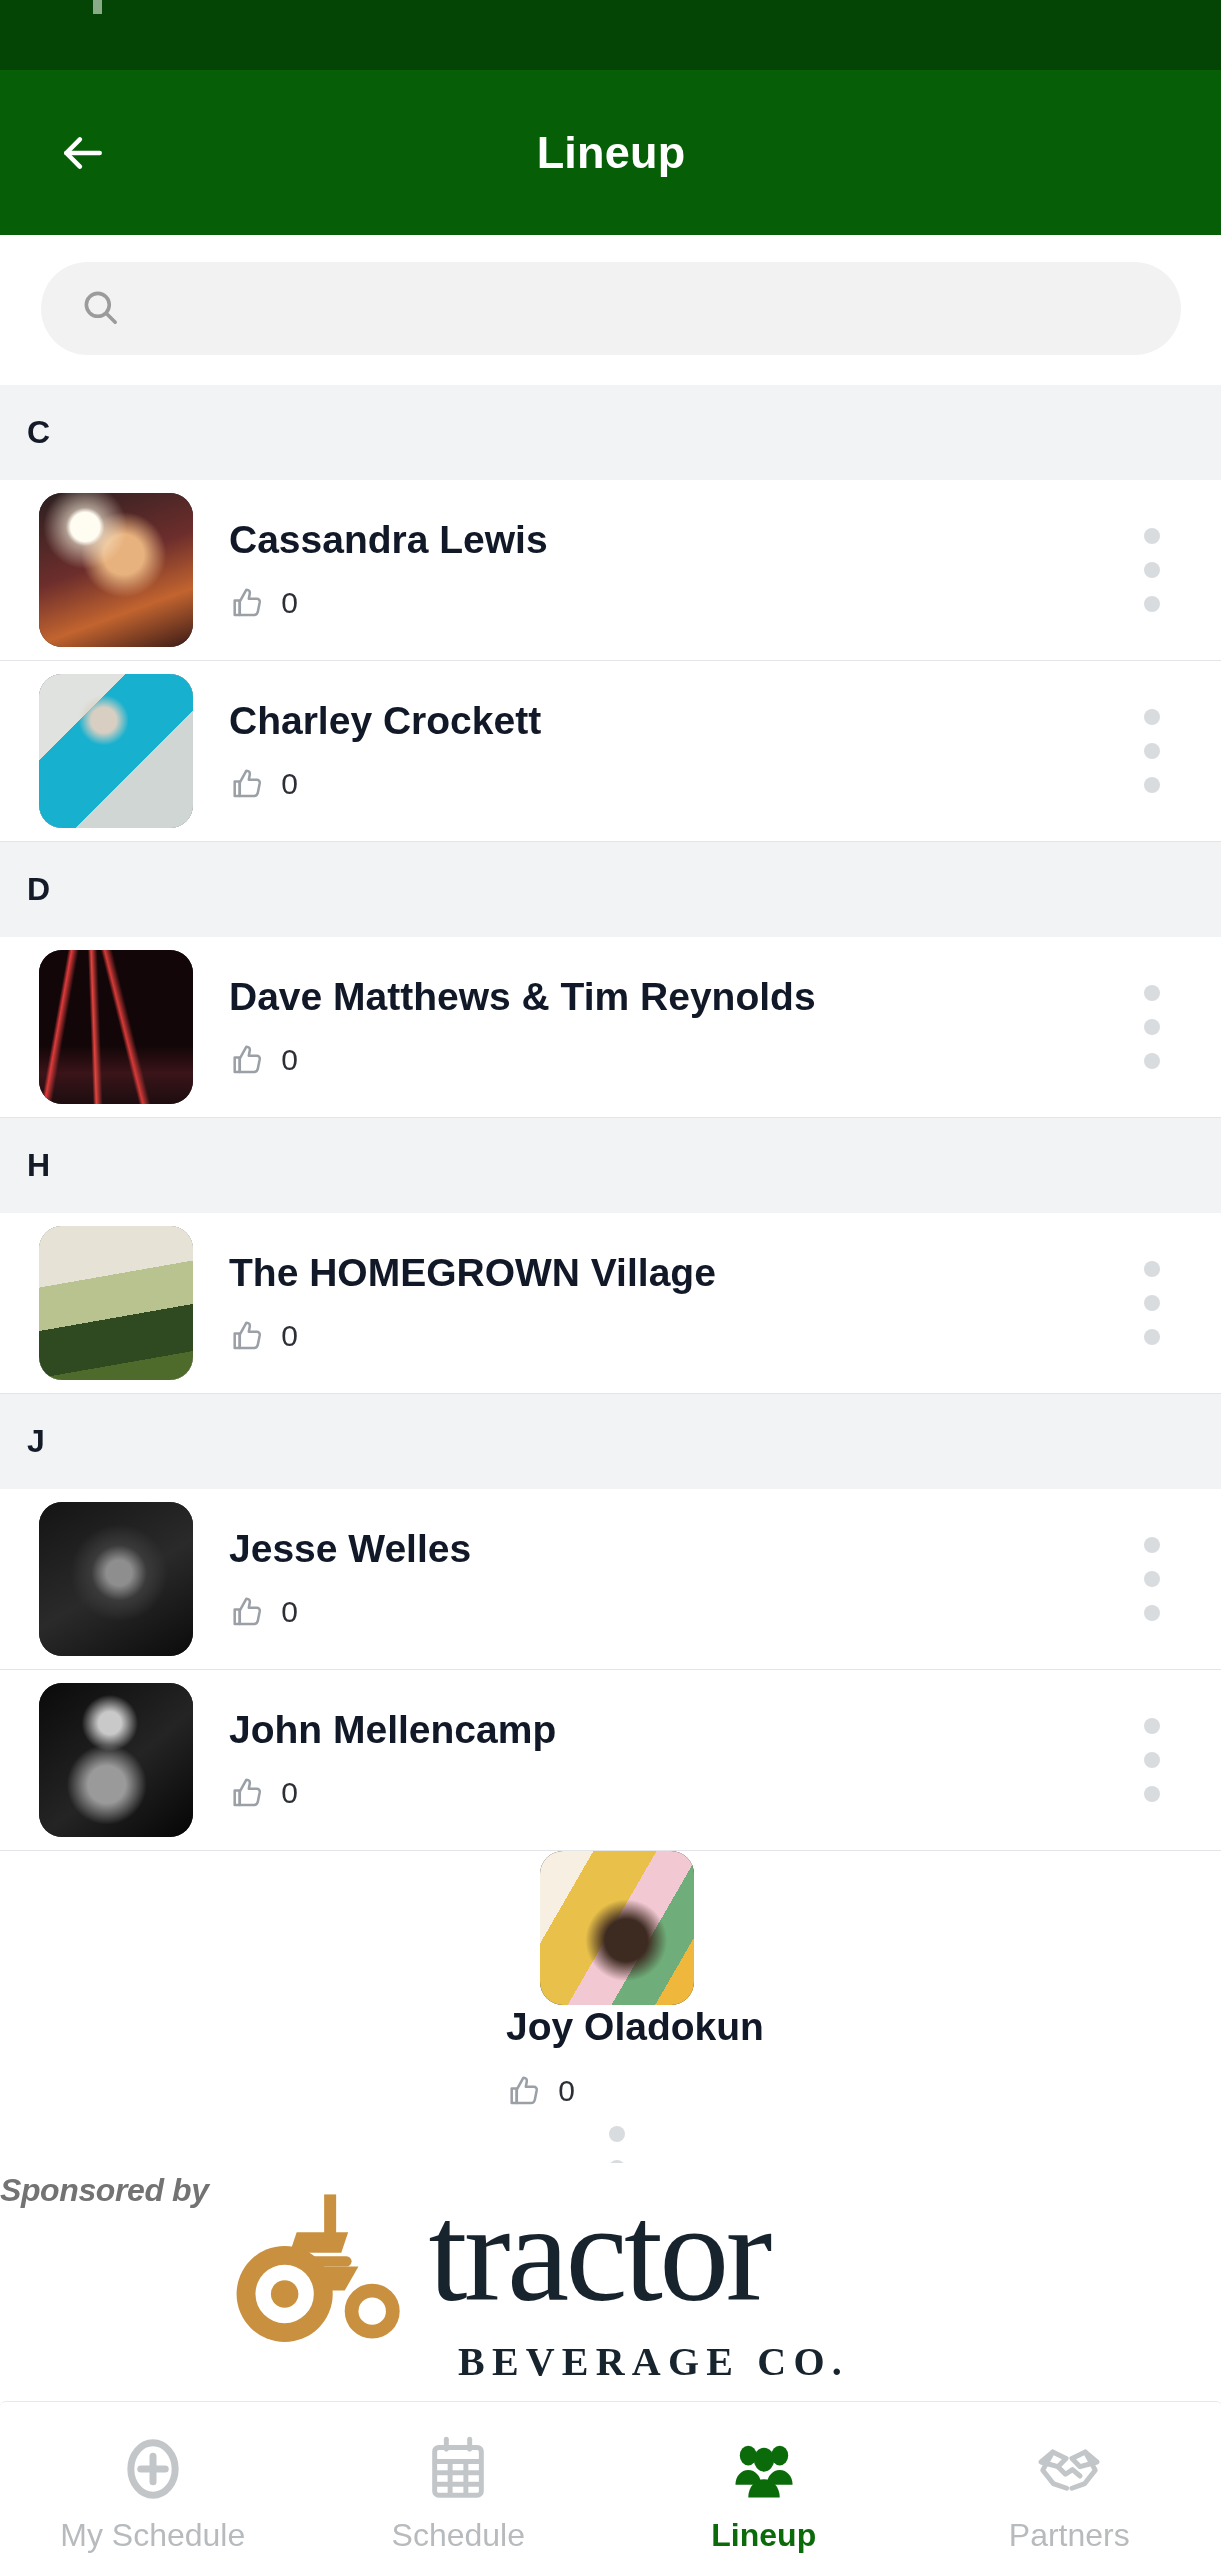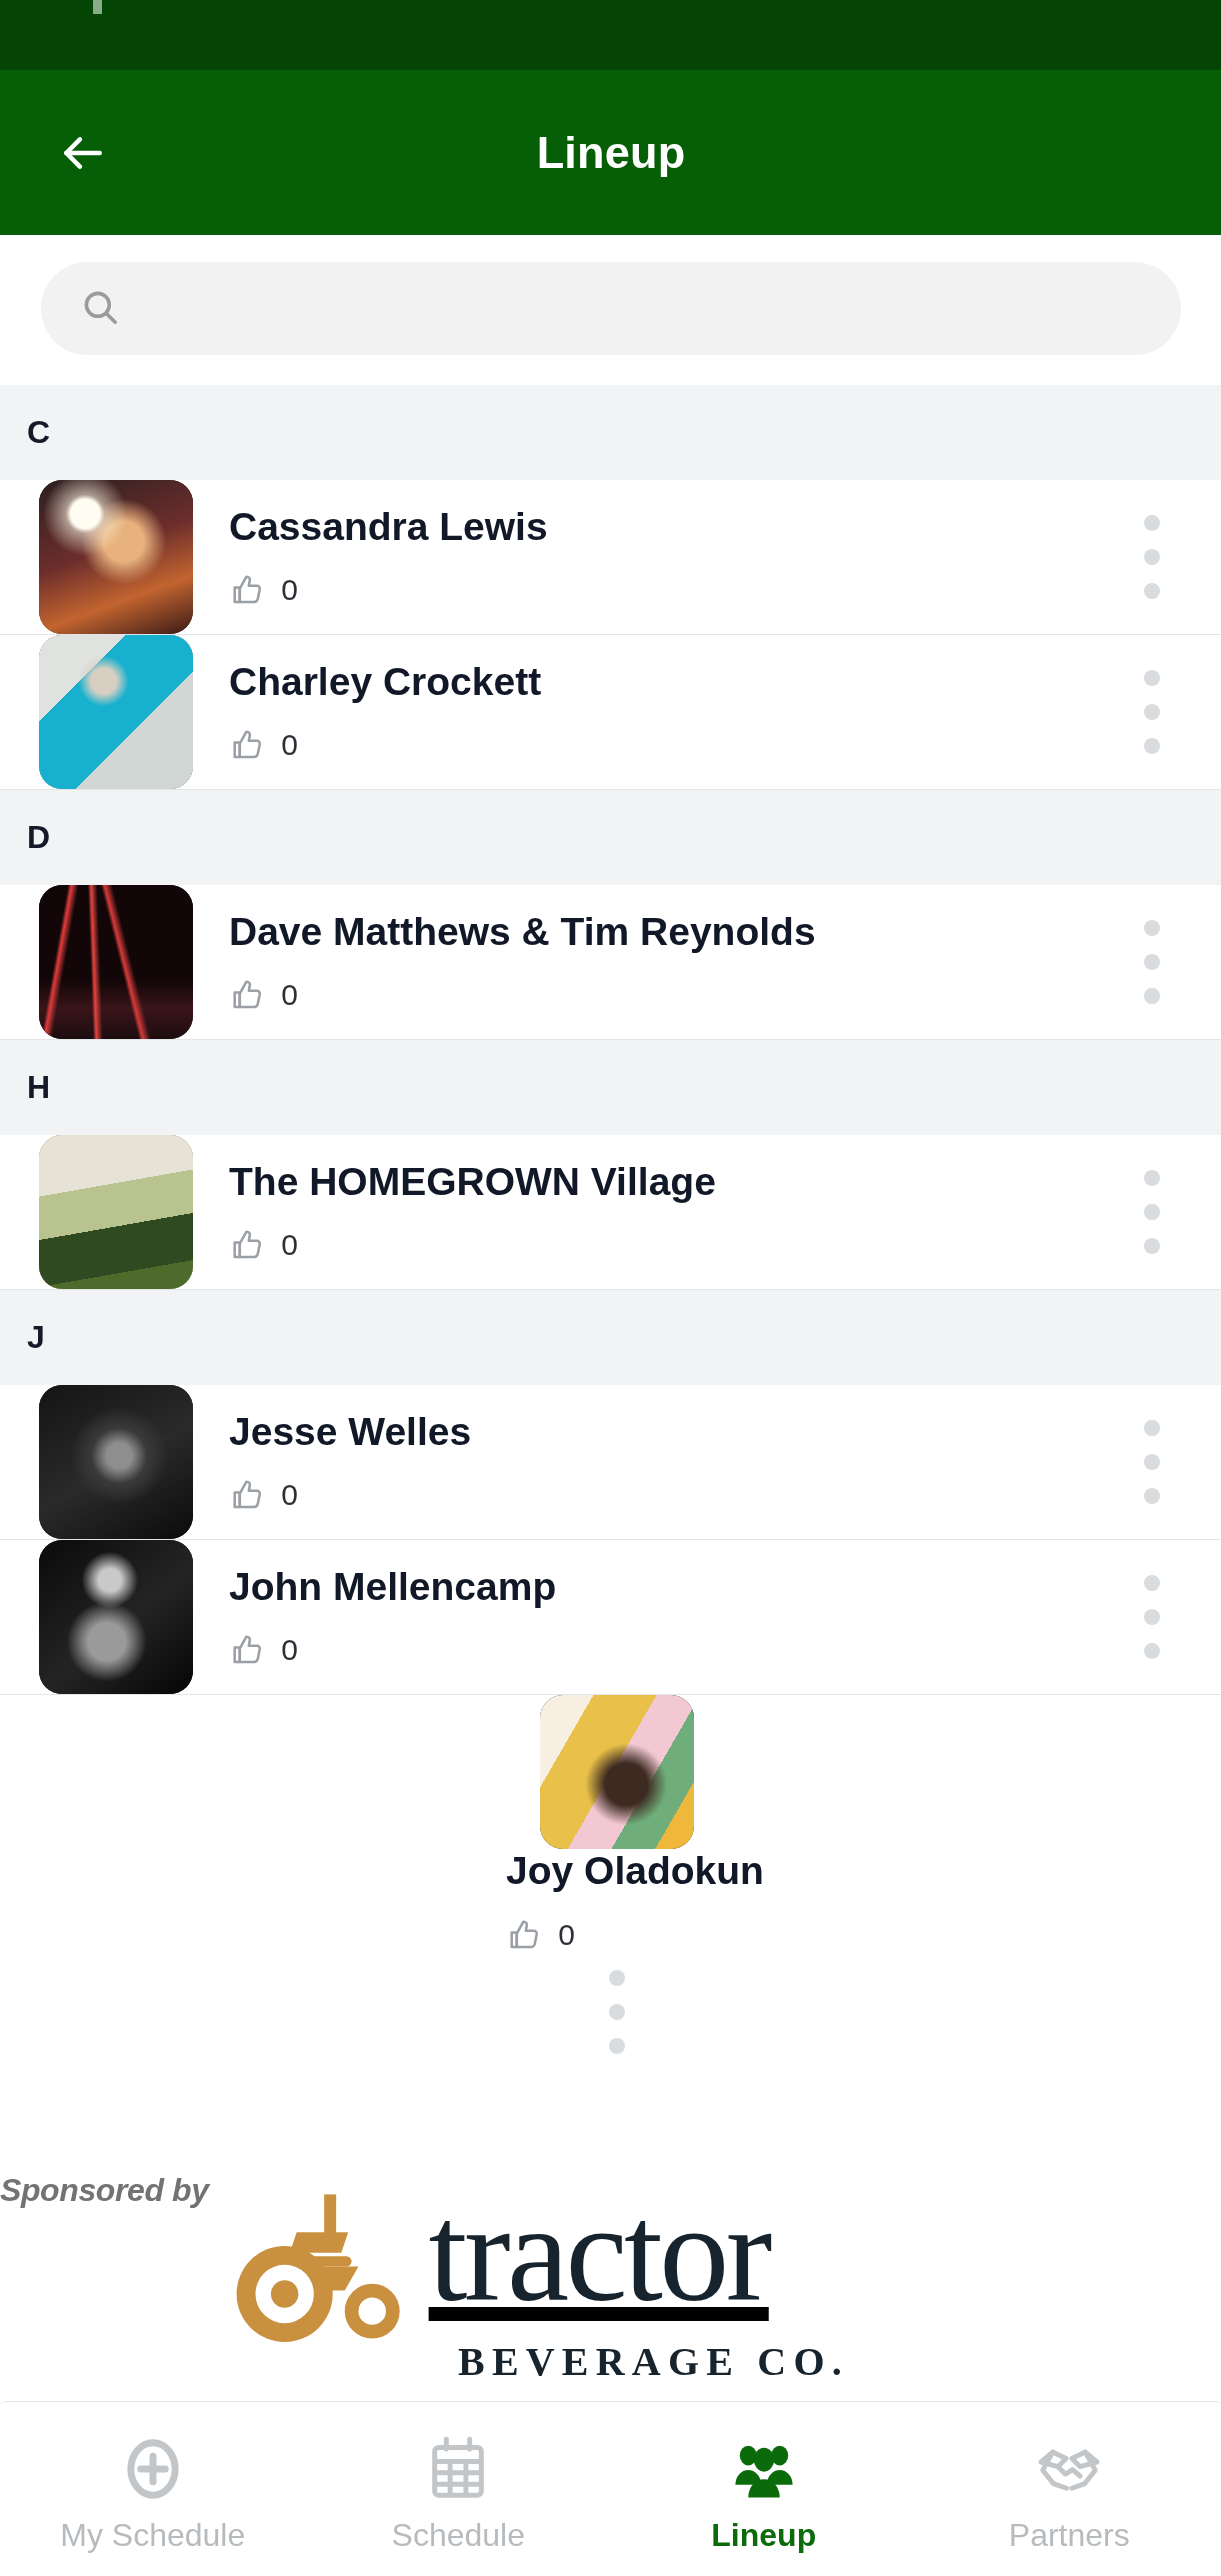--- a/index.html
+++ b/index.html
@@ -106,21 +106,21 @@
     background: #f1f3f5;
     height: 95px;
     display: flex;
     align-items: center;
     padding-left: 27px;
     font-size: 32px;
     font-weight: 700;
     color: #151a28;
   }
   .row {
-    height: 155px;
+    height: 181px;
     background: #ffffff;
     display: flex;
     align-items: center;
     padding: 0 27px 0 39px;
     border-bottom: 1.8px solid #e3e5e8;
     cursor: pointer;
   }
   .row:last-child { border-bottom: 0; flex-direction: column; }
   .thumb {
     width: 154px;
@@ -238,21 +238,20 @@
     font-weight: 700;
     color: #737373;
     letter-spacing: -0.4px;
   }
   .sponsor-logo {
     position: absolute;
     left: 228px;
     top: 23px;
     display: flex;
     align-items: flex-start;
-    text-decoration: underline;
   }
   .tractor-mark { width: 206px; height: 161px; display: block; flex: 0 0 auto; }
   .tractor-word {
     font-family: "Liberation Serif", serif;
     font-size: 140px;
     line-height: .96;
     font-weight: 400;
     color: #17242e;
     letter-spacing: -3.6px;
     margin-left: -5.4px;

